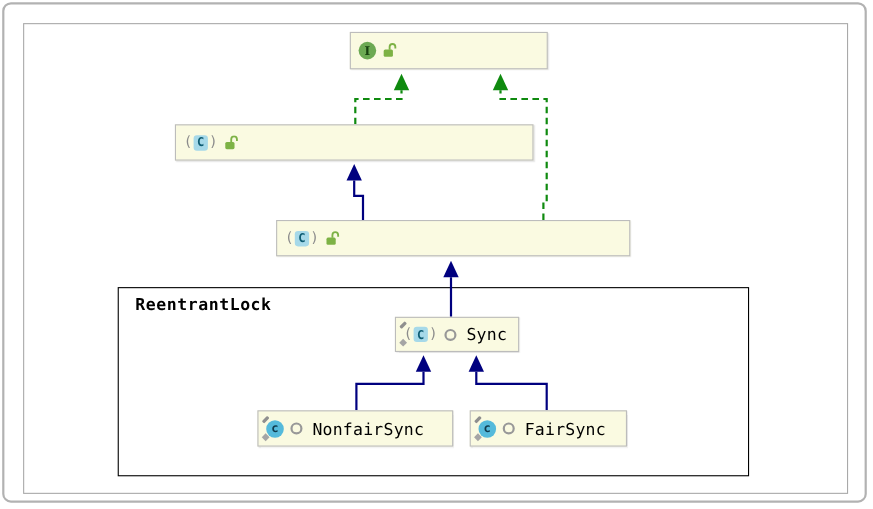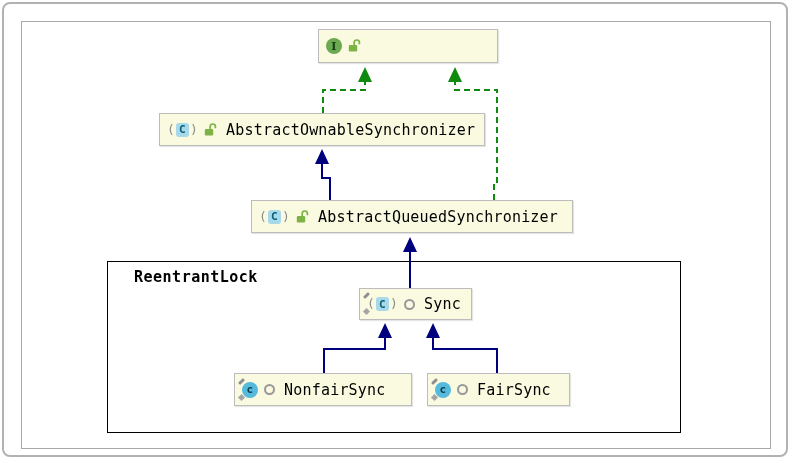--- a/index.html
+++ b/index.html
@@ -16,21 +16,21 @@
   .frame-inner {
     position:absolute; left:21px; top:21px; width:750px; height:428px;
     border:1px solid #a9a9a9; box-sizing:border-box; background:#ffffff;
   }
   
   .group-box {
     position:absolute; left:107px; top:261px; width:574px; height:172px;
     border:1px solid #000000; box-sizing:border-box; background:#ffffff;
   }
   .group-label {
-    position:absolute; left:26px; top:6px;
+    position:absolute; left:15px; top:6px;
     font-weight:bold; font-size:15px; letter-spacing:0.5px; color:#000;
     white-space:nowrap;
   }
   
   svg.edges { position:absolute; left:0; top:0; pointer-events:none; }
   
   .node {
     position:absolute; box-sizing:border-box;
     display:flex; align-items:center; gap:6px;
     background:#fafae1; border:1px solid #bcbcbc;
@@ -119,34 +119,32 @@
 <div class="node" style="left:159px; top:113px; width:326px; height:33px;">
   <span class="ic-abs">
     <span class="paren">(</span>
       <span class="cbg">C</span>
       <span class="paren">)</span>
   </span>
   <svg class="lock" width="13" height="14" viewBox="0 0 13 14">
     <path d="M6.2 6.2 V3.6 A2.6 2.6 0 0 1 11.4 3.6 V5.2" fill="none" stroke="#7db245" stroke-width="1.7"></path>
     <rect x="0.8" y="6" width="8.4" height="6.6" rx="1.4" fill="#7db245"></rect>
   </svg>
-  <span class="lbl">AbstractOwnableSynchronizer</span>
 </div>
 
 <div class="node" style="left:251px; top:200px; width:322px; height:33px;">
   <span class="ic-abs">
     <span class="paren">(</span>
       <span class="cbg">C</span>
       <span class="paren">)</span>
   </span>
   <svg class="lock" width="13" height="14" viewBox="0 0 13 14">
     <path d="M6.2 6.2 V3.6 A2.6 2.6 0 0 1 11.4 3.6 V5.2" fill="none" stroke="#7db245" stroke-width="1.7"></path>
     <rect x="0.8" y="6" width="8.4" height="6.6" rx="1.4" fill="#7db245"></rect>
   </svg>
-  <span class="lbl">AbstractQueuedSynchronizer</span>
 </div>
 
 <div class="node" style="left:359px; top:288px; width:113px; height:32px;">
   <span class="static-wrap">
     <span class="ic-abs">
       <span class="paren">(</span>
         <span class="cbg">C</span>
         <span class="paren">)</span>
     </span>
     <i class="ov-pin"></i>

